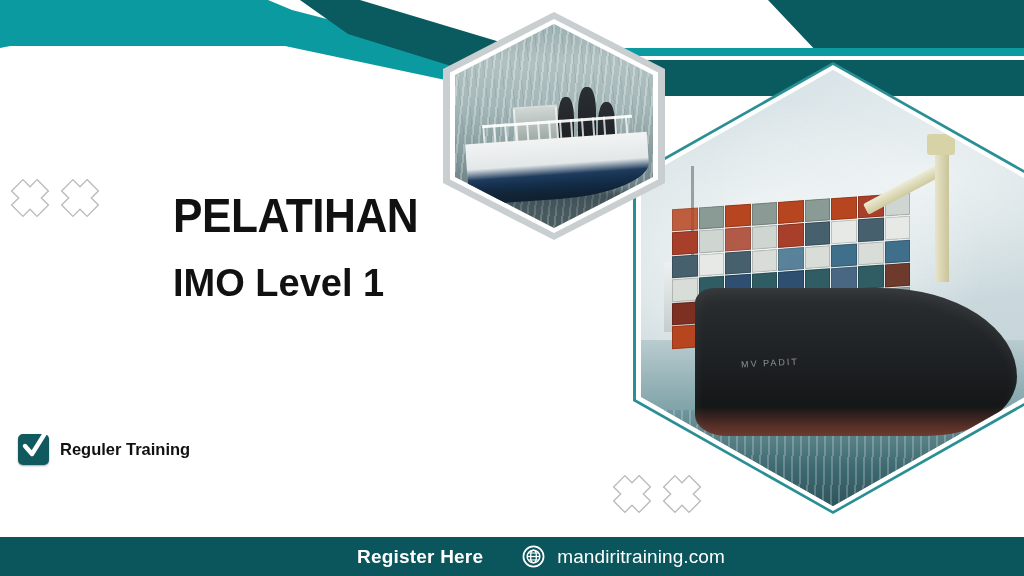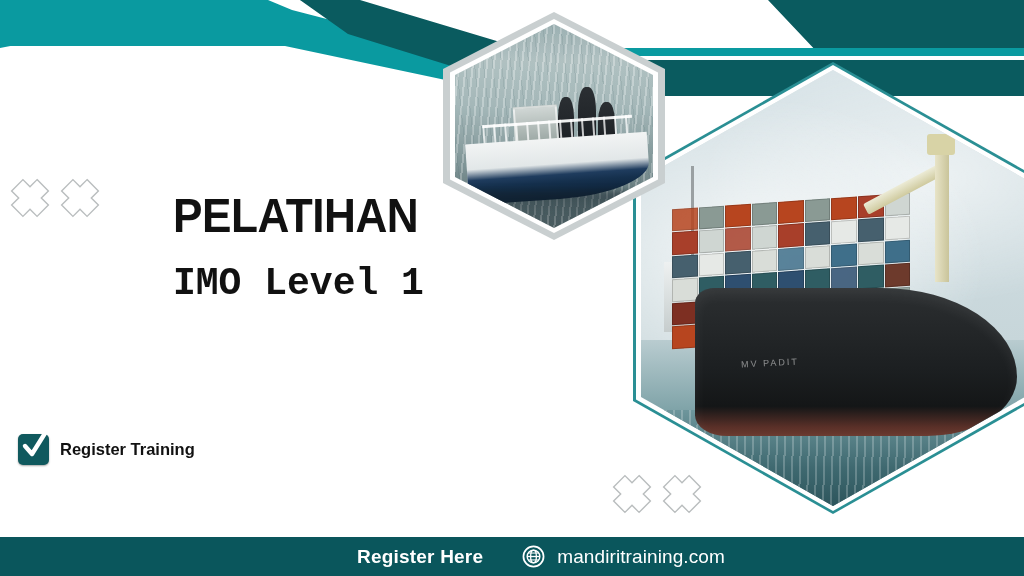--- a/index.html
+++ b/index.html
@@ -272,21 +272,21 @@
     transform-origin: left center;
     white-space: nowrap;
   }
   .title-sub {
     position: absolute;
     left: 173px;
     top: 262px;
     font-size: 38px;
     font-weight: 700;
     color: #111111;
-    font-family: Liberation Mono, monospace;
+    font-family: Liberation Sans, sans-serif;
     white-space: nowrap;
   }
 
   
   .check-row {
     position: absolute;
     left: 18px;
     top: 434px;
     display: flex;
     align-items: center;
@@ -490,21 +490,21 @@
   <div class="check-row">
 
 
 
     <div class="check-item">
       <span class="check-box">
         <svg width="30" height="34" viewBox="0 0 30 34">
           <path d="M5 17 L12 25 L27 1" fill="none" stroke="#ffffff" stroke-width="4.4" stroke-linecap="round" stroke-linejoin="round"></path>
         </svg>
       </span>
-      <span class="check-label">Register Training</span>
+      <span class="check-label">Reguler Training</span>
     </div>
 
   </div>
 
   <div class="footer">
     <span class="footer-register">Register Here</span>
     <span class="footer-globe">
       <svg width="23" height="23" viewBox="0 0 24 24">
         <circle cx="12" cy="12" r="10.5" fill="none" stroke="#ffffff" stroke-width="1.8"></circle>
         <circle cx="12" cy="12" r="6.6" fill="none" stroke="#ffffff" stroke-width="1.5"></circle>

